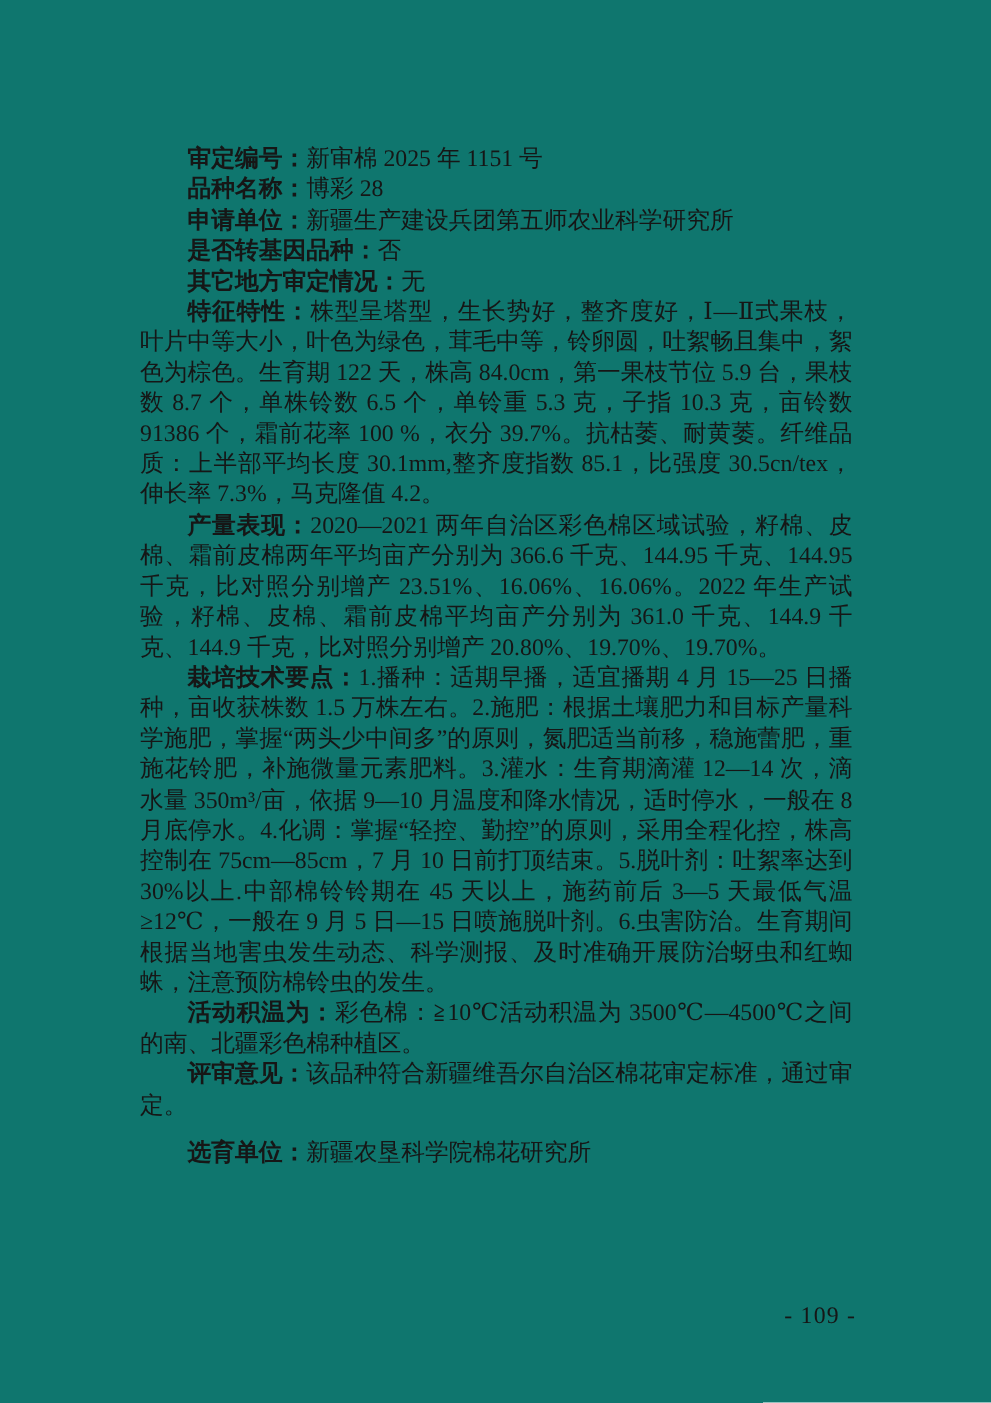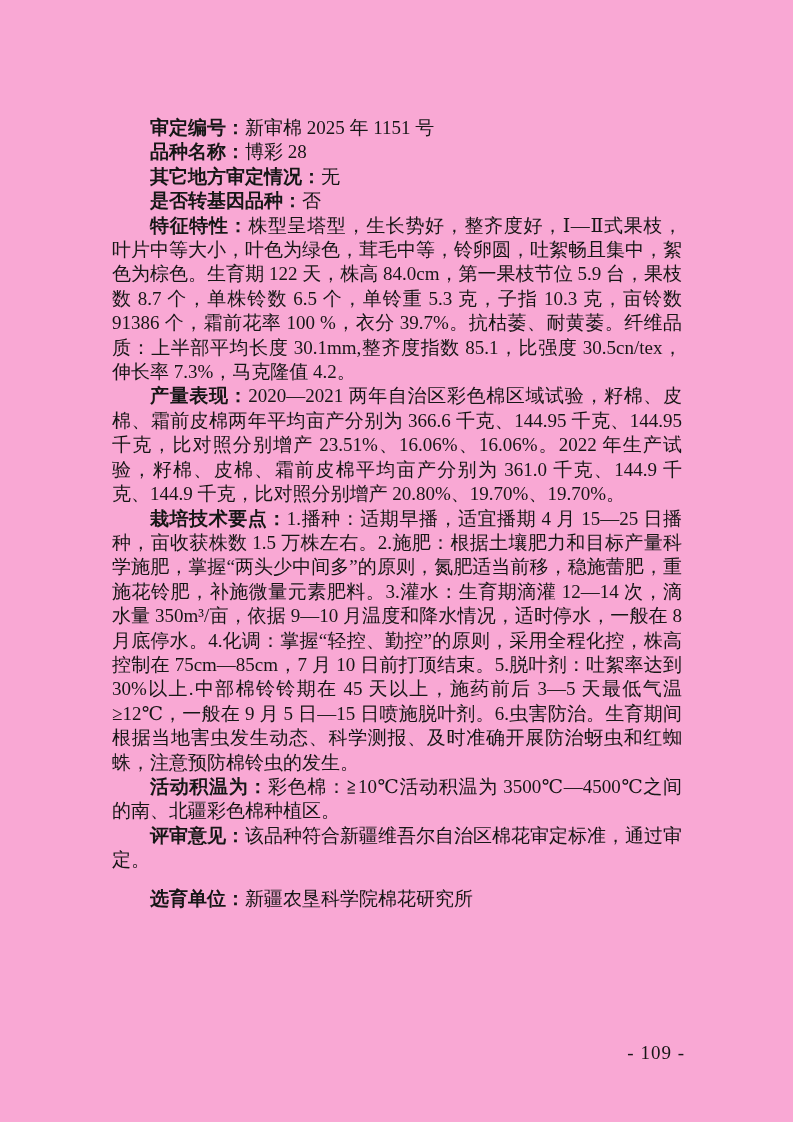--- a/index.html
+++ b/index.html
@@ -4,21 +4,21 @@
 <style>
   html, body {
     margin: 0;
     padding: 0;
     background: #ffffff;
   }
   .page {
     position: relative;
     width: 793px;
     height: 1122px;
-    background: #f9a8d4;
+    background: #0f766e;
     overflow: hidden;
     font-family: "Liberation Serif", "DejaVu Serif", serif;
     color: #161616;
   }
   .content {
     position: absolute;
     left: 112px;
     top: 116px;
     width: 570px;
     font-size: 19px;
@@ -49,25 +49,26 @@
 <body>
 
 <div class="page">
   <div class="content">
 
     <p class="para"><span class="label">审定编号：</span><span>新审棉 2025 年 1151 号</span></p>
 
     <p class="para"><span class="label">品种名称：</span><span>博彩 28</span></p>
 
 
+    <p class="para"><span class="label">申请单位：</span><span>新疆生产建设兵团第五师农业科学研究所</span></p>
 
 
+    <p class="para"><span class="label">是否转基因品种：</span><span>否</span></p>
+
     <p class="para"><span class="label">其它地方审定情况：</span><span>无</span></p>
-
-    <p class="para"><span class="label">是否转基因品种：</span><span>否</span></p>
 
     <p class="para"><span class="label">特征特性：</span><span>株型呈塔型，生长势好，整齐度好，Ⅰ—Ⅱ式果枝，叶片中等大小，叶色为绿色，茸毛中等，铃卵圆，吐絮畅且集中，絮色为棕色。生育期 122 天，株高 84.0cm，第一果枝节位 5.9 台，果枝数 8.7 个，单株铃数 6.5 个，单铃重 5.3 克，子指 10.3 克，亩铃数 91386 个，霜前花率 100 %，衣分 39.7%。抗枯萎、耐黄萎。纤维品质：上半部平均长度 30.1mm,整齐度指数 85.1，比强度 30.5cn/tex，伸长率 7.3%，马克隆值 4.2。</span></p>
 
     <p class="para"><span class="label">产量表现：</span><span>2020—2021 两年自治区彩色棉区域试验，籽棉、皮棉、霜前皮棉两年平均亩产分别为 366.6 千克、144.95 千克、144.95 千克，比对照分别增产 23.51%、16.06%、16.06%。2022 年生产试验，籽棉、皮棉、霜前皮棉平均亩产分别为 361.0 千克、144.9 千克、144.9 千克，比对照分别增产 20.80%、19.70%、19.70%。</span></p>
 
     <p class="para"><span class="label">栽培技术要点：</span><span>1.播种：适期早播，适宜播期 4 月 15—25 日播种，亩收获株数 1.5 万株左右。2.施肥：根据土壤肥力和目标产量科学施肥，掌握“两头少中间多”的原则，氮肥适当前移，稳施蕾肥，重施花铃肥，补施微量元素肥料。3.灌水：生育期滴灌 12—14 次，滴水量 350m³/亩，依据 9—10 月温度和降水情况，适时停水，一般在 8 月底停水。4.化调：掌握“轻控、勤控”的原则，采用全程化控，株高控制在 75cm—85cm，7 月 10 日前打顶结束。5.脱叶剂：吐絮率达到 30%以上.中部棉铃铃期在 45 天以上，施药前后 3—5 天最低气温≥12℃，一般在 9 月 5 日—15 日喷施脱叶剂。6.虫害防治。生育期间根据当地害虫发生动态、科学测报、及时准确开展防治蚜虫和红蜘蛛，注意预防棉铃虫的发生。</span></p>
 
     <p class="para"><span class="label">活动积温为：</span><span>彩色棉：≧10℃活动积温为 3500℃—4500℃之间的南、北疆彩色棉种植区。</span></p>
 
     <p class="para"><span class="label">评审意见：</span><span>该品种符合新疆维吾尔自治区棉花审定标准，通过审定。</span></p>

